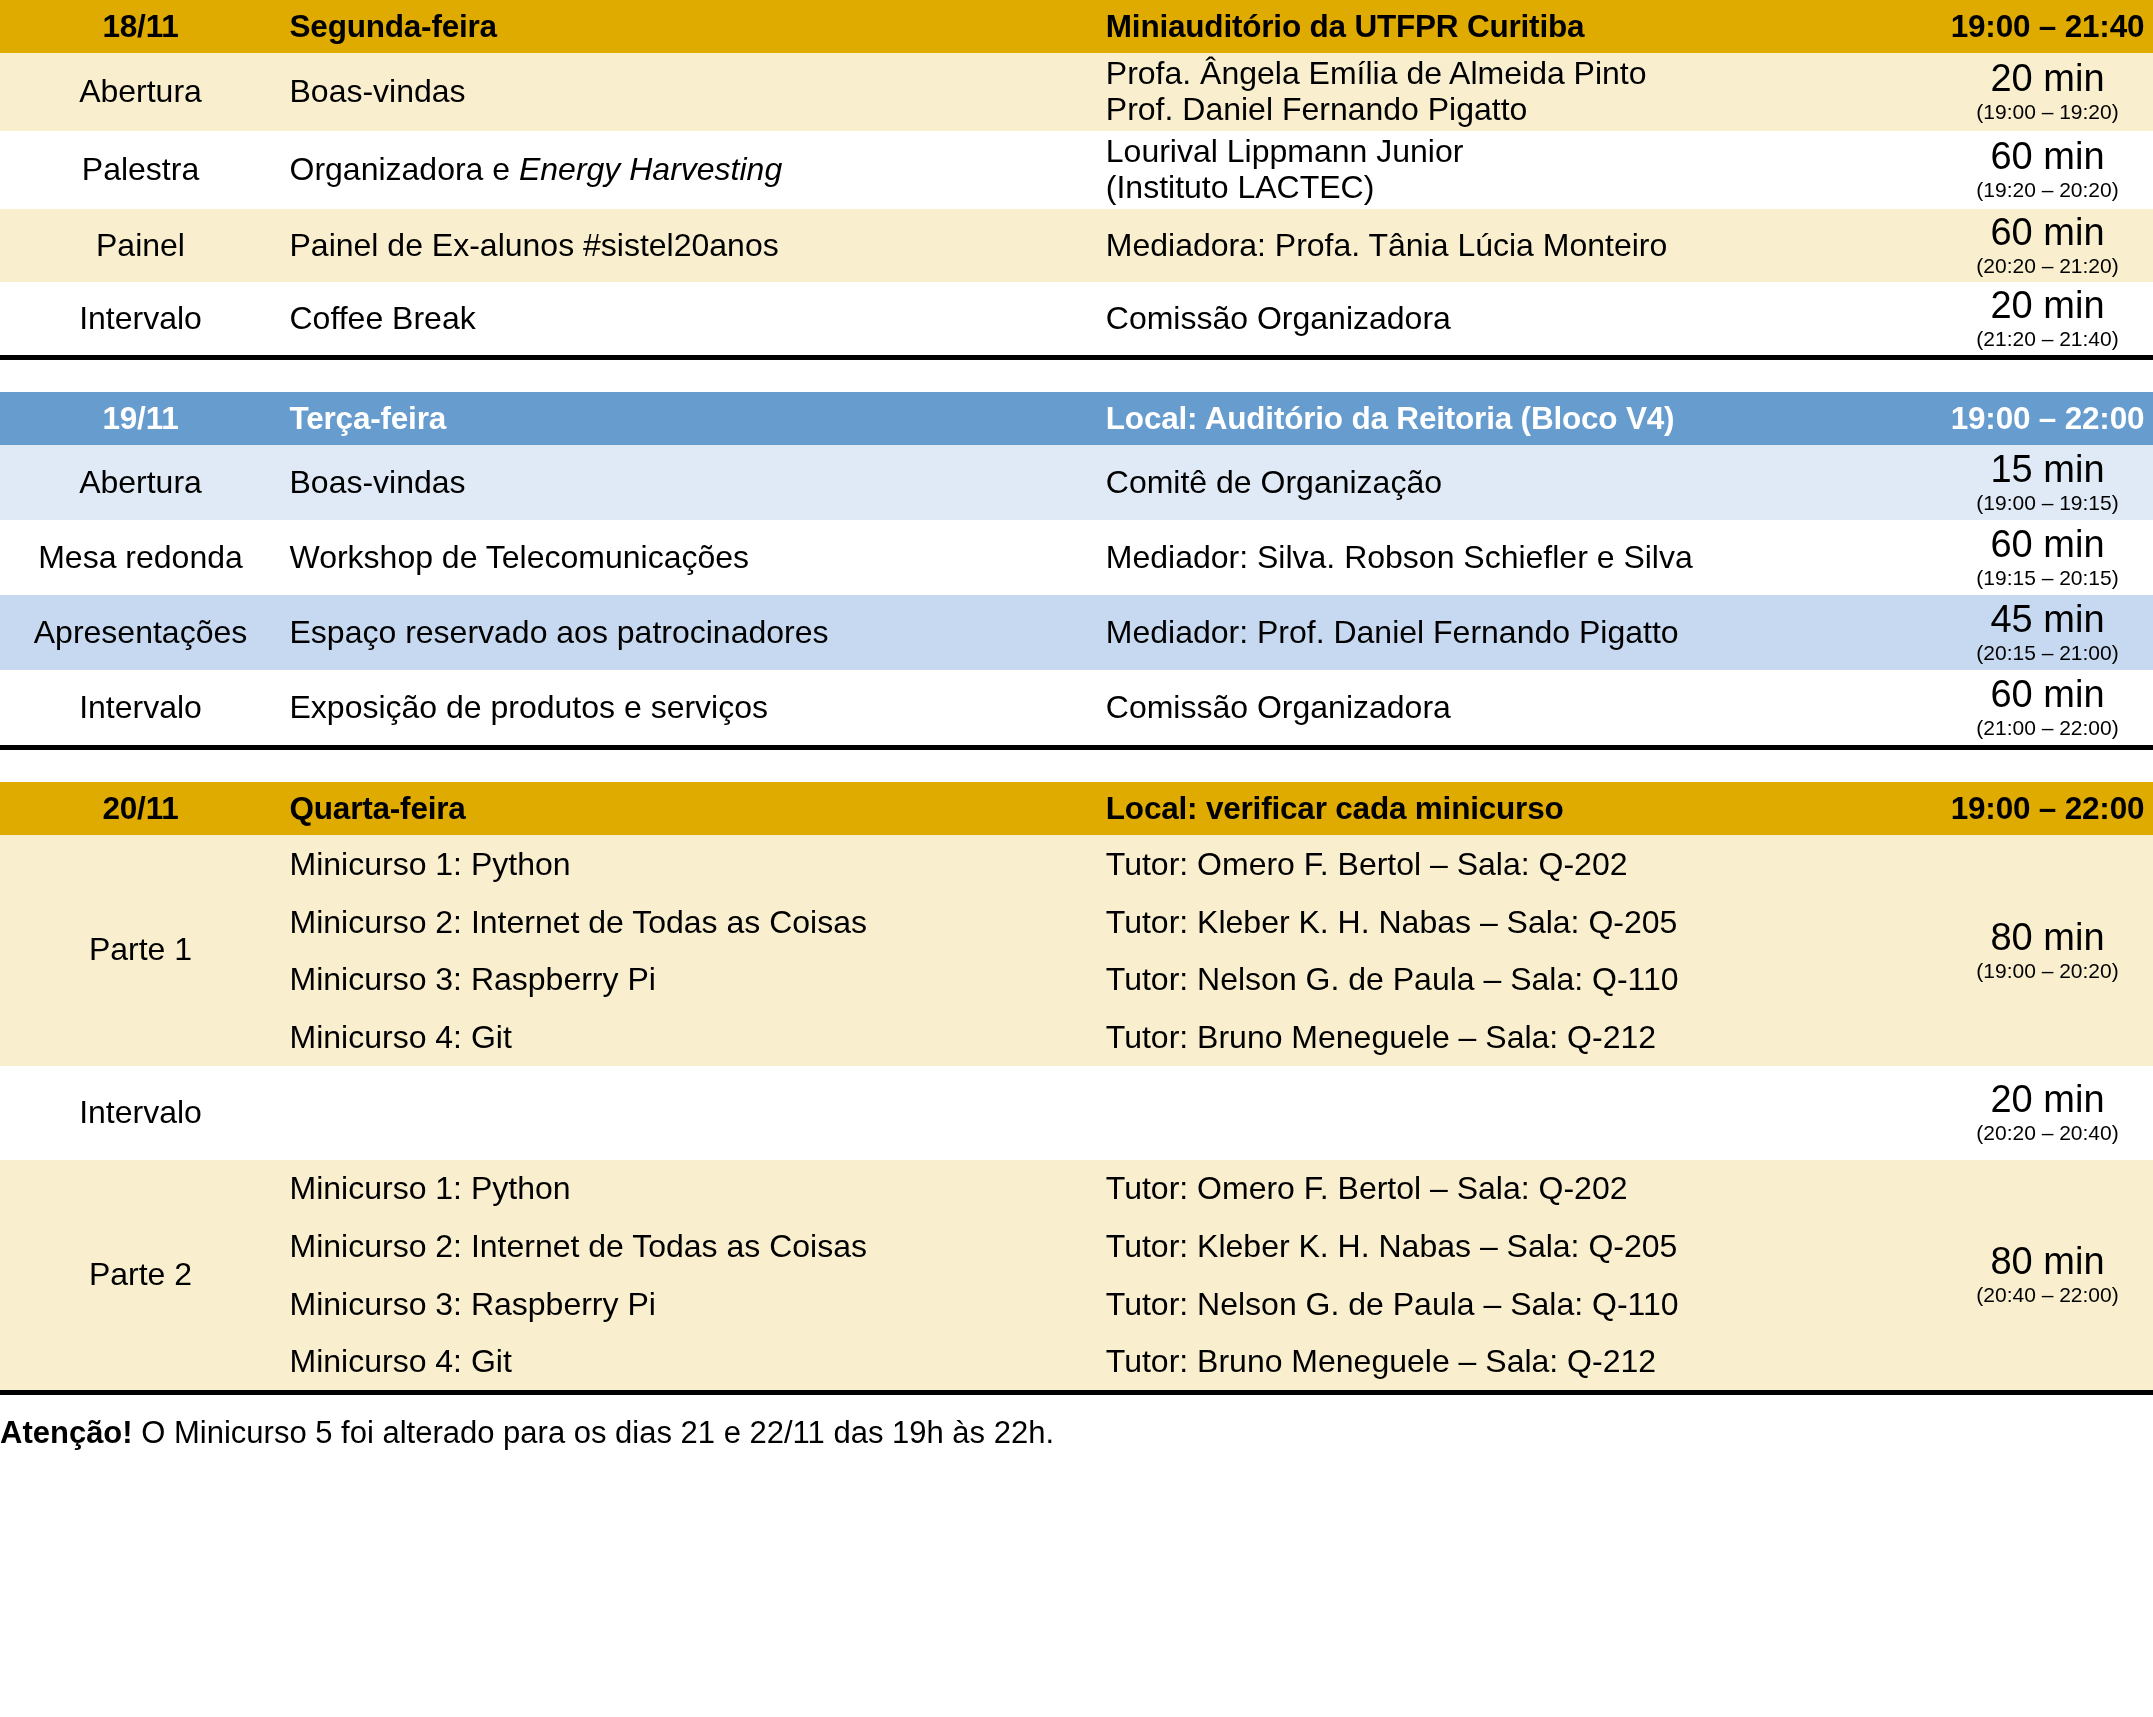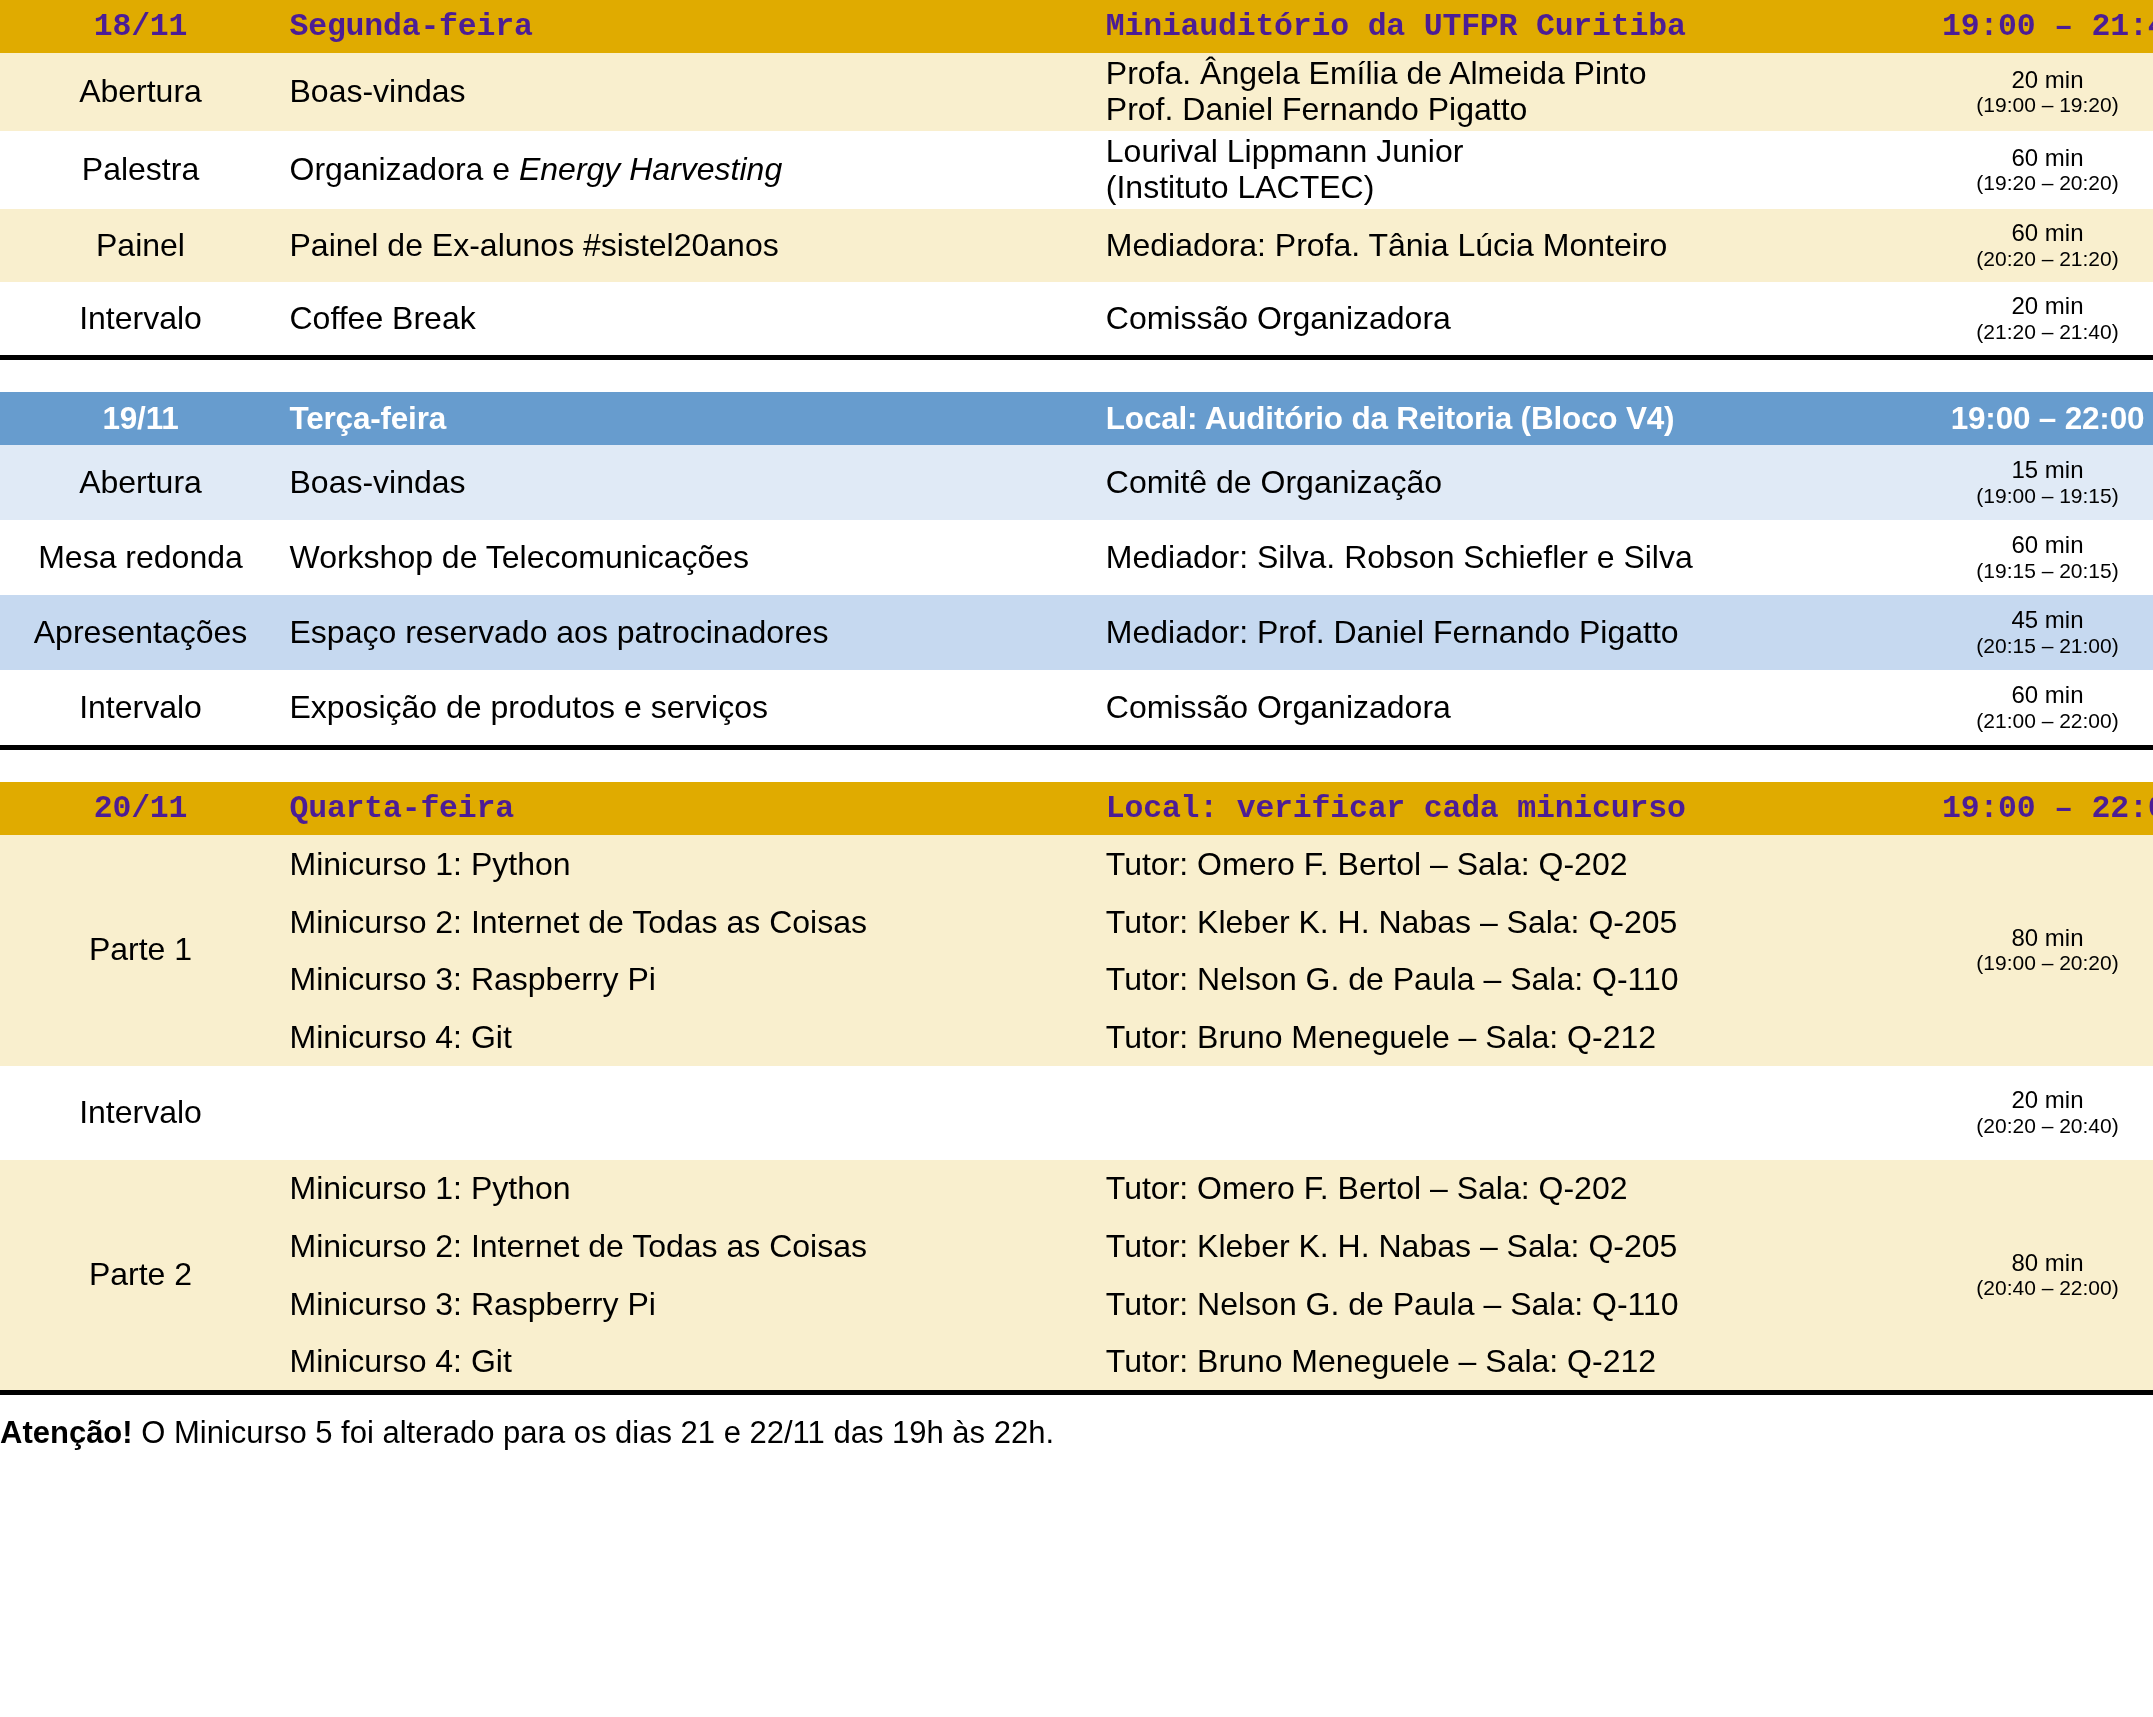--- a/index.html
+++ b/index.html
@@ -36,21 +36,21 @@
 
   
   .hdr td {
     font-weight: bold;
     font-size: 31.5px;
     letter-spacing: -0.2px;
     height: 53px;
     line-height: 53px;
     white-space: nowrap;
   }
-  .hdr.gold td { background: #E0AB00; color: #4c1d95; font-family: Liberation Mono, monospace; }
+  .hdr.gold td { background: #E0AB00; color: #000000; }
   .hdr.blue td { background: #679CCE; color: #ffffff; }
 
   .hdr .h-date  { text-align: center; }
   .hdr .h-day   { text-align: left; padding-left: 8.5px; }
   .hdr .h-place { text-align: left; padding-left: 6.8px; }
   .hdr .h-time  { text-align: center; }
 
   
   .row td {
     font-size: 32px;
@@ -60,21 +60,21 @@
   .row .c2 { text-align: left; padding-left: 8.5px; }
   .row .c3 { text-align: left; padding-left: 6.8px; }
   .row .c4 { text-align: center; padding: 0 5.1px; }
 
   .bg-cream  td { background: #F9EFCE; }
   .bg-white  td { background: #ffffff; }
   .bg-lblue  td { background: #E0EAF6; }
   .bg-mblue  td { background: #C6D9F0; }
 
   .dur {
-    font-size: 24px;
+    font-size: 38px;
     line-height: 1.05;
     display: block;
   }
   .span {
     font-size: 21px;
     line-height: 1.2;
     display: block;
     white-space: nowrap;
   }
   .ml { display: block; }

